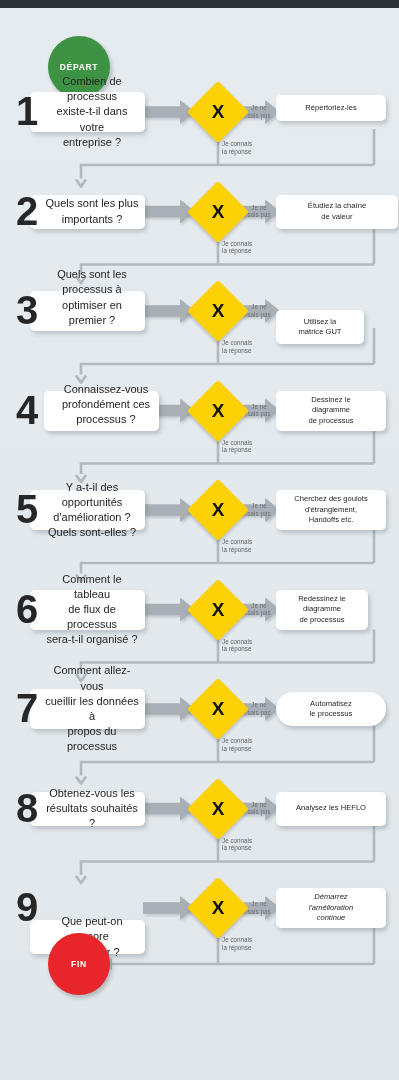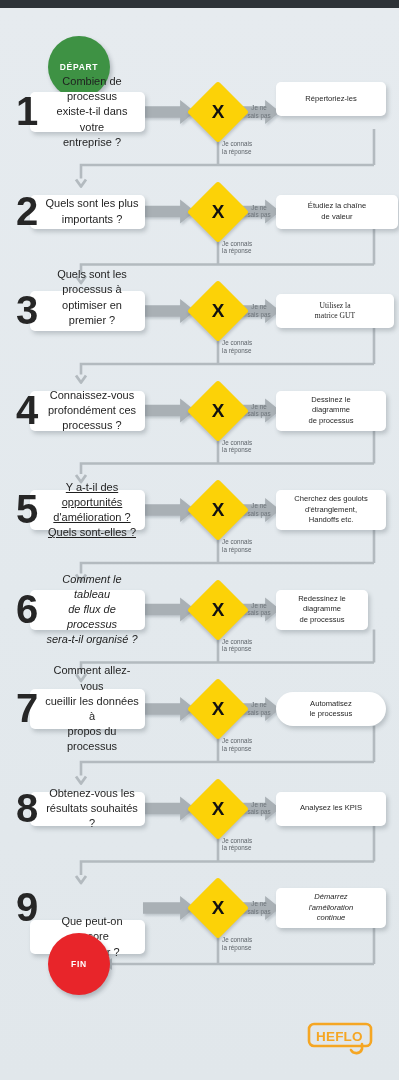--- a/index.html
+++ b/index.html
@@ -182,21 +182,21 @@
       <div class="start-node" style="left: 48px; top: 28px;">
         <span>DÉPART</span>
       </div>
       <div class="qbox" style="left: 30px; top: 84px; width: 115px; height: 40px;">
         <span>Combien de processus<br>existe-t-il dans votre<br>entreprise ?</span>
       </div>
       <div class="stepnum" style="left: 16px; top: 83px;">1</div>
       <div class="diamond" style="left: 196px; top: 82px;"></div>
       <div class="diamond-x" style="left: 196px; top: 82px;">X</div>
       <div class="label-no" style="left: 242px; top: 96px; width: 34px;">Je ne<br>sais pas</div>
-      <div class="rbox" style="left: 276px; top: 74px; width: 110px; height: 34px; text-align: center;">
+      <div class="rbox" style="left: 276px; top: 87px; width: 110px; height: 26px; text-align: center;">
         <span>Répertoriez-les</span>
       </div>
       <div class="label-yes" style="left: 222px; top: 132px;">Je connais<br>la réponse</div>
       <div class="qbox" style="left: 30px; top: 186.5px; width: 115px; height: 34px;">
         <span>Quels sont les plus<br>importants ?</span>
       </div>
       <div class="stepnum" style="left: 16px; top: 182.5px;">2</div>
       <div class="diamond" style="left: 196px; top: 181.5px;"></div>
       <div class="diamond-x" style="left: 196px; top: 181.5px;">X</div>
       <div class="label-no" style="left: 242px; top: 195.5px; width: 34px;">Je ne<br>sais pas</div>
@@ -204,47 +204,47 @@
         <span>Étudiez la chaîne<br>de valeur</span>
       </div>
       <div class="label-yes" style="left: 222px; top: 231.5px;">Je connais<br>la réponse</div>
       <div class="qbox" style="left: 30px; top: 283px; width: 115px; height: 40px; align-items: flex-end;">
         <span>Quels sont les<br>processus à<br>optimiser en premier ?</span>
       </div>
       <div class="stepnum" style="left: 16px; top: 282px;">3</div>
       <div class="diamond" style="left: 196px; top: 281px;"></div>
       <div class="diamond-x" style="left: 196px; top: 281px;">X</div>
       <div class="label-no" style="left: 242px; top: 295px; width: 34px;">Je ne<br>sais pas</div>
-      <div class="rbox" style="left: 276px; top: 286px; width: 118px; height: 34px; font-family: Liberation Serif, serif;">
+      <div class="rbox" style="left: 276px; top: 302px; width: 88px; height: 34px;">
         <span>Utilisez la<br>matrice GUT</span>
       </div>
       <div class="label-yes" style="left: 222px; top: 331px;">Je connais<br>la réponse</div>
-      <div class="qbox" style="left: 30px; top: 382.5px; width: 115px; height: 40px;">
+      <div class="qbox" style="left: 44px; top: 382.5px; width: 115px; height: 40px; align-items: flex-end;">
         <span>Connaissez-vous<br>profondément ces<br>processus ?</span>
       </div>
       <div class="stepnum" style="left: 16px; top: 381.5px;">4</div>
       <div class="diamond" style="left: 196px; top: 380.5px;"></div>
       <div class="diamond-x" style="left: 196px; top: 380.5px;">X</div>
       <div class="label-no" style="left: 242px; top: 394.5px; width: 34px;">Je ne<br>sais pas</div>
       <div class="rbox" style="left: 276px; top: 382.5px; width: 110px; height: 40px;">
         <span>Dessinez le<br>diagramme<br>de processus</span>
       </div>
       <div class="label-yes" style="left: 222px; top: 430.5px;">Je connais<br>la réponse</div>
-      <div class="qbox" style="left: 30px; top: 482px; width: 115px; height: 40px; text-decoration: underline;">
+      <div class="qbox" style="left: 30px; top: 482px; width: 115px; height: 40px;">
         <span>Y a-t-il des opportunités<br>d'amélioration ?<br>Quels sont-elles ?</span>
       </div>
       <div class="stepnum" style="left: 16px; top: 481px;">5</div>
       <div class="diamond" style="left: 196px; top: 480px;"></div>
       <div class="diamond-x" style="left: 196px; top: 480px;">X</div>
       <div class="label-no" style="left: 242px; top: 494px; width: 34px;">Je ne<br>sais pas</div>
       <div class="rbox" style="left: 276px; top: 482px; width: 110px; height: 40px;">
         <span>Cherchez des goulots<br>d'étranglement,<br>Handoffs etc.</span>
       </div>
       <div class="label-yes" style="left: 222px; top: 530px;">Je connais<br>la réponse</div>
-      <div class="qbox" style="left: 30px; top: 581.5px; width: 115px; height: 40px; font-style: italic;">
+      <div class="qbox" style="left: 30px; top: 581.5px; width: 115px; height: 40px;">
         <span>Comment le tableau<br>de flux de processus<br>sera-t-il organisé ?</span>
       </div>
       <div class="stepnum" style="left: 16px; top: 580.5px;">6</div>
       <div class="diamond" style="left: 196px; top: 579.5px;"></div>
       <div class="diamond-x" style="left: 196px; top: 579.5px;">X</div>
       <div class="label-no" style="left: 242px; top: 593.5px; width: 34px;">Je ne<br>sais pas</div>
       <div class="rbox" style="left: 276px; top: 581.5px; width: 92px; height: 40px;">
         <span>Redessinez le<br>diagramme<br>de processus</span>
       </div>
       <div class="label-yes" style="left: 222px; top: 629.5px;">Je connais<br>la réponse</div>
@@ -260,40 +260,33 @@
       </div>
       <div class="label-yes" style="left: 222px; top: 729px;">Je connais<br>la réponse</div>
       <div class="qbox" style="left: 30px; top: 783.5px; width: 115px; height: 34px;">
         <span>Obtenez-vous les<br>résultats souhaités ?</span>
       </div>
       <div class="stepnum" style="left: 16px; top: 779.5px;">8</div>
       <div class="diamond" style="left: 196px; top: 778.5px;"></div>
       <div class="diamond-x" style="left: 196px; top: 778.5px;">X</div>
       <div class="label-no" style="left: 242px; top: 792.5px; width: 34px;">Je ne<br>sais pas</div>
       <div class="rbox" style="left: 276px; top: 783.5px; width: 110px; height: 34px;">
-        <span>Analysez les KPIS</span>
+        <span>Analysez les HEFLO</span>
       </div>
       <div class="label-yes" style="left: 222px; top: 828.5px;">Je connais<br>la réponse</div>
       <div class="qbox" style="left: 30px; top: 912px; width: 115px; height: 34px;">
         <span>Que peut-on encore<br>améliorer ?</span>
       </div>
       <div class="stepnum" style="left: 16px; top: 879px;">9</div>
       <div class="diamond" style="left: 196px; top: 878px;"></div>
       <div class="diamond-x" style="left: 196px; top: 878px;">X</div>
       <div class="label-no" style="left: 242px; top: 892px; width: 34px;">Je ne<br>sais pas</div>
       <div class="rbox" style="left: 276px; top: 880px; width: 110px; height: 40px; font-style: italic;">
         <span>Démarrez<br>l'amélioration<br>continue</span>
       </div>
       <div class="label-yes" style="left: 222px; top: 928px;">Je connais<br>la réponse</div>
       <div class="end-node" style="left: 48px; top: 925px;">
         <span>FIN</span>
       </div>
     </div>
 
-  <div id="heflo">
-    <svg viewBox="0 0 74 34" width="74" height="34">
-      <rect x="2" y="2" width="62" height="22" rx="5" ry="5" fill="none" stroke="#f5a623" stroke-width="2.6"></rect>
-      <text id="heflo-text" x="9" y="18.5" font-family="Liberation Sans, sans-serif" font-size="13.5" font-weight="bold" fill="#f5a623" letter-spacing="0.2">HEFLO</text>
-      <path d="M55 22 L55 27 a6 6 0 0 1 -11 1" fill="none" stroke="#f5a623" stroke-width="2.6" stroke-linecap="round"></path>
-    </svg>
-  </div>
 
 </div>
 
 </body></html>

